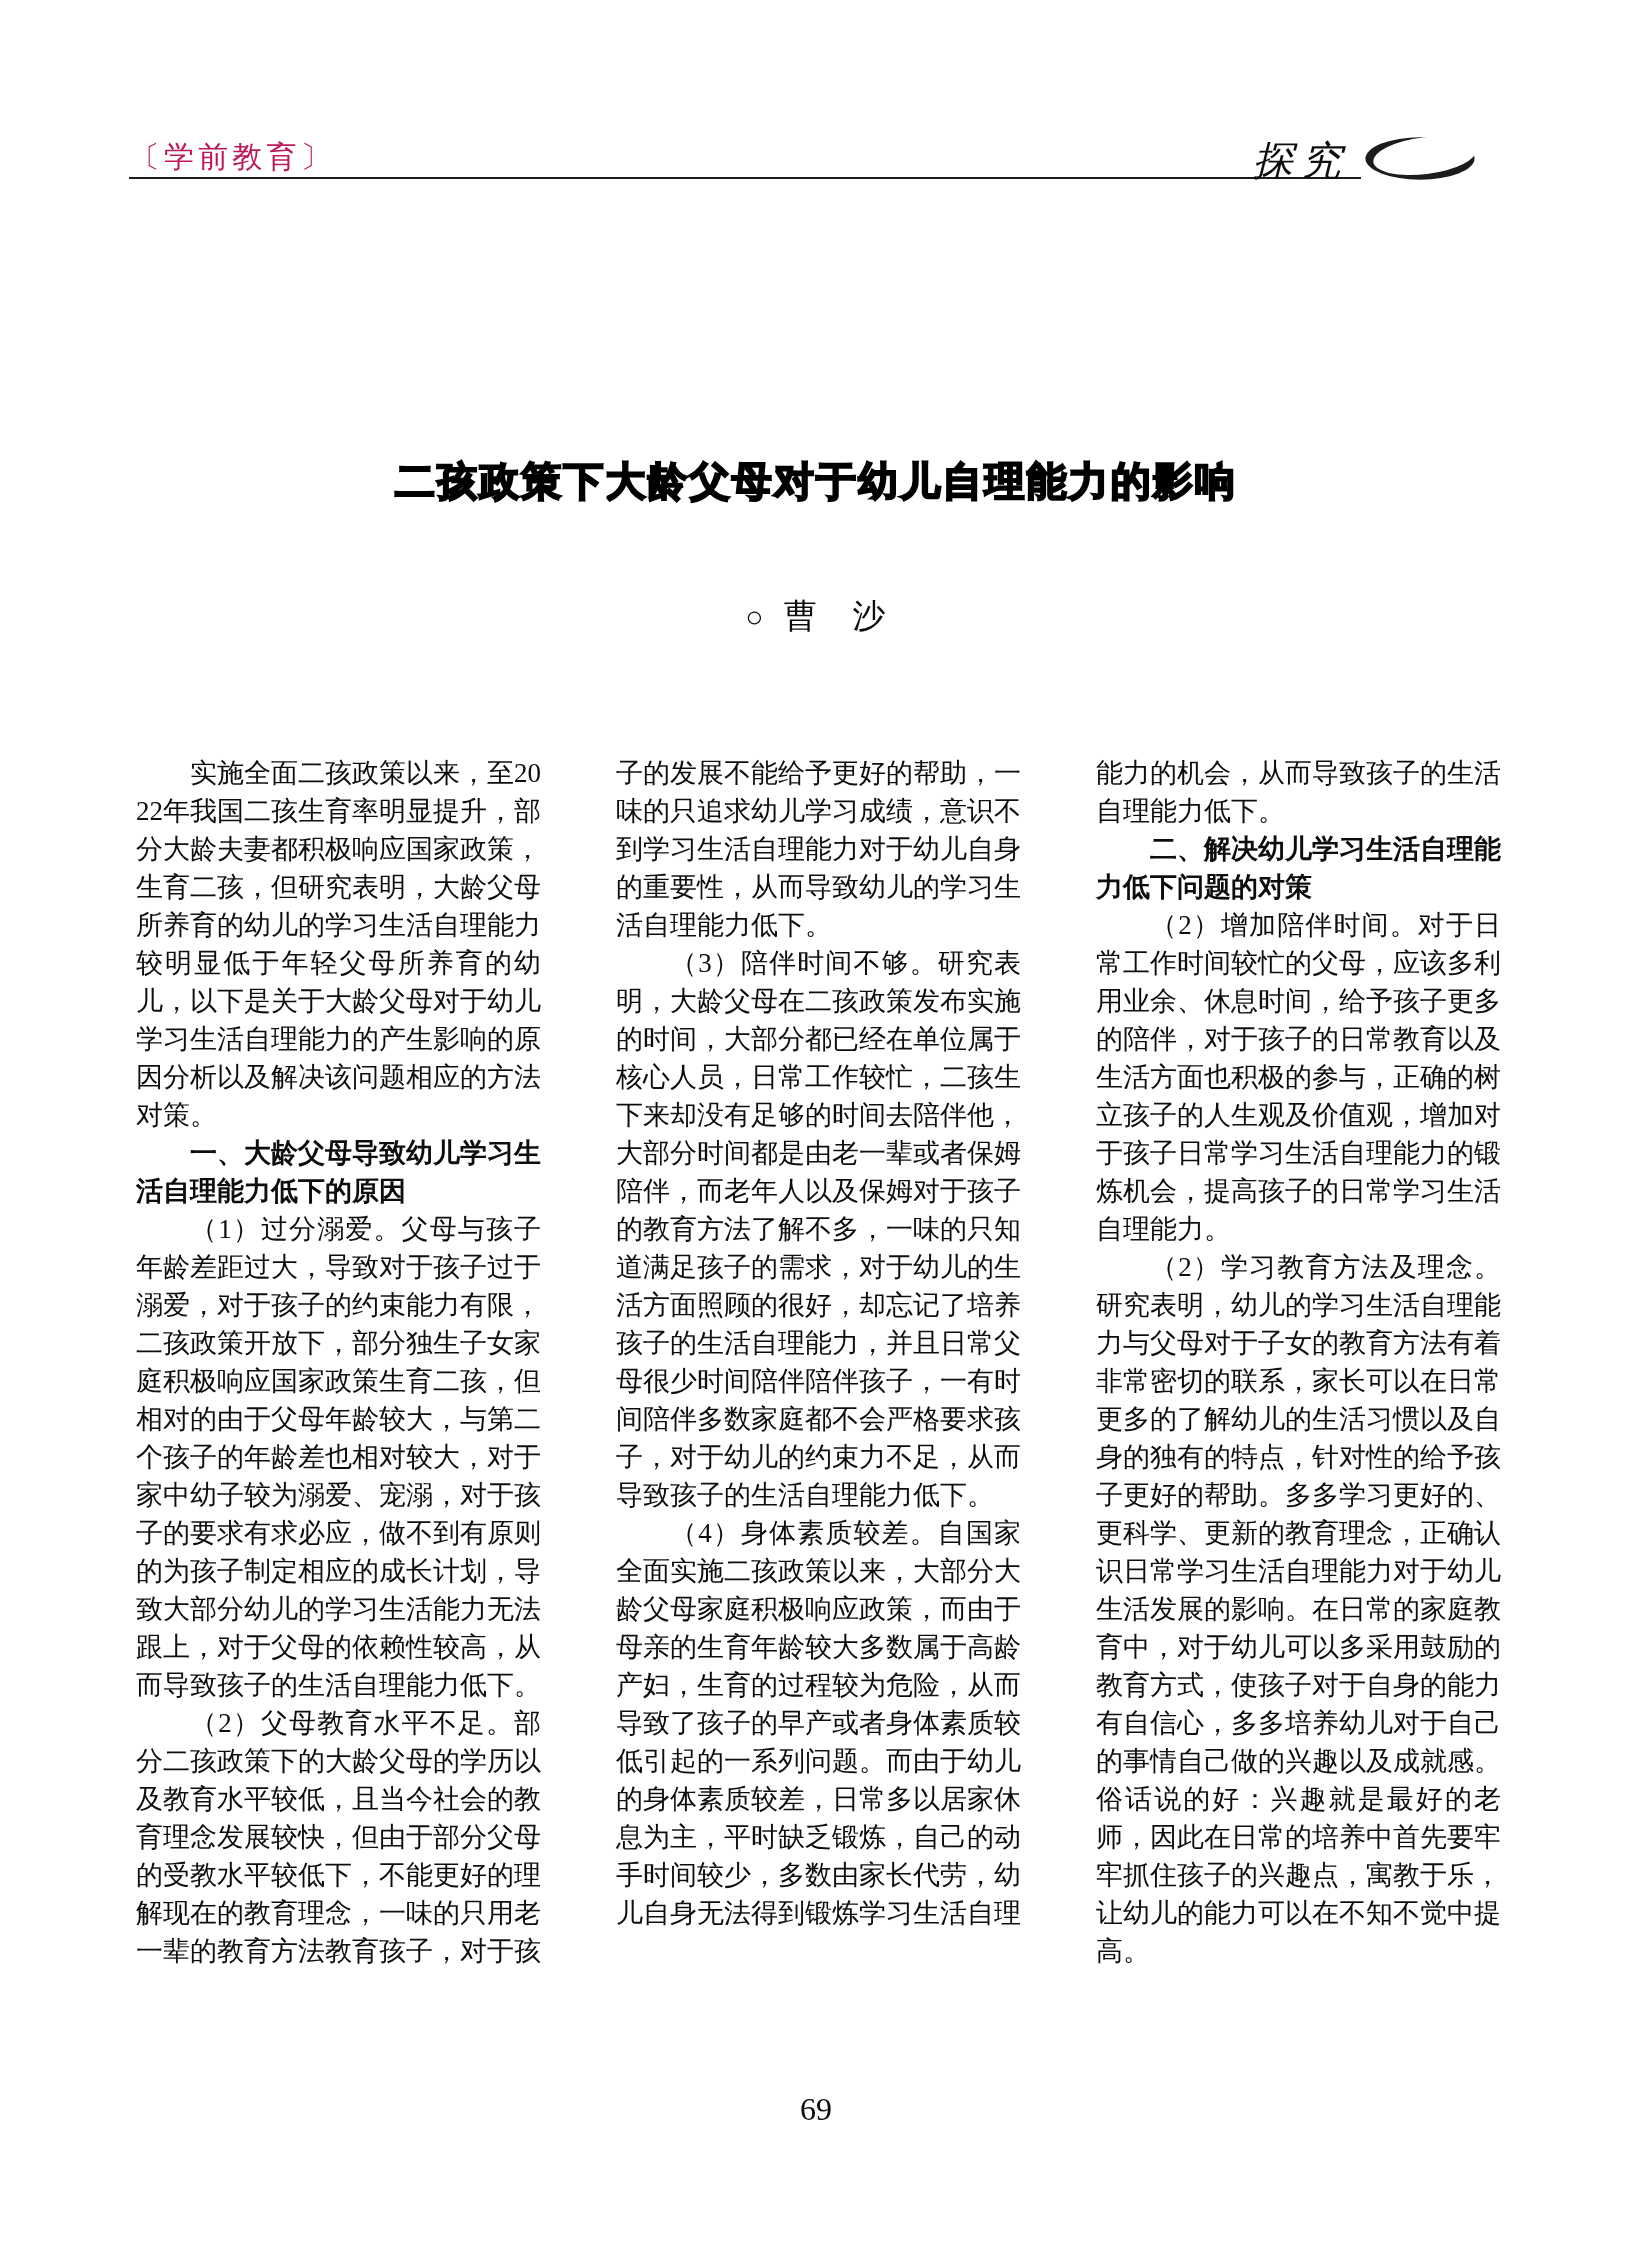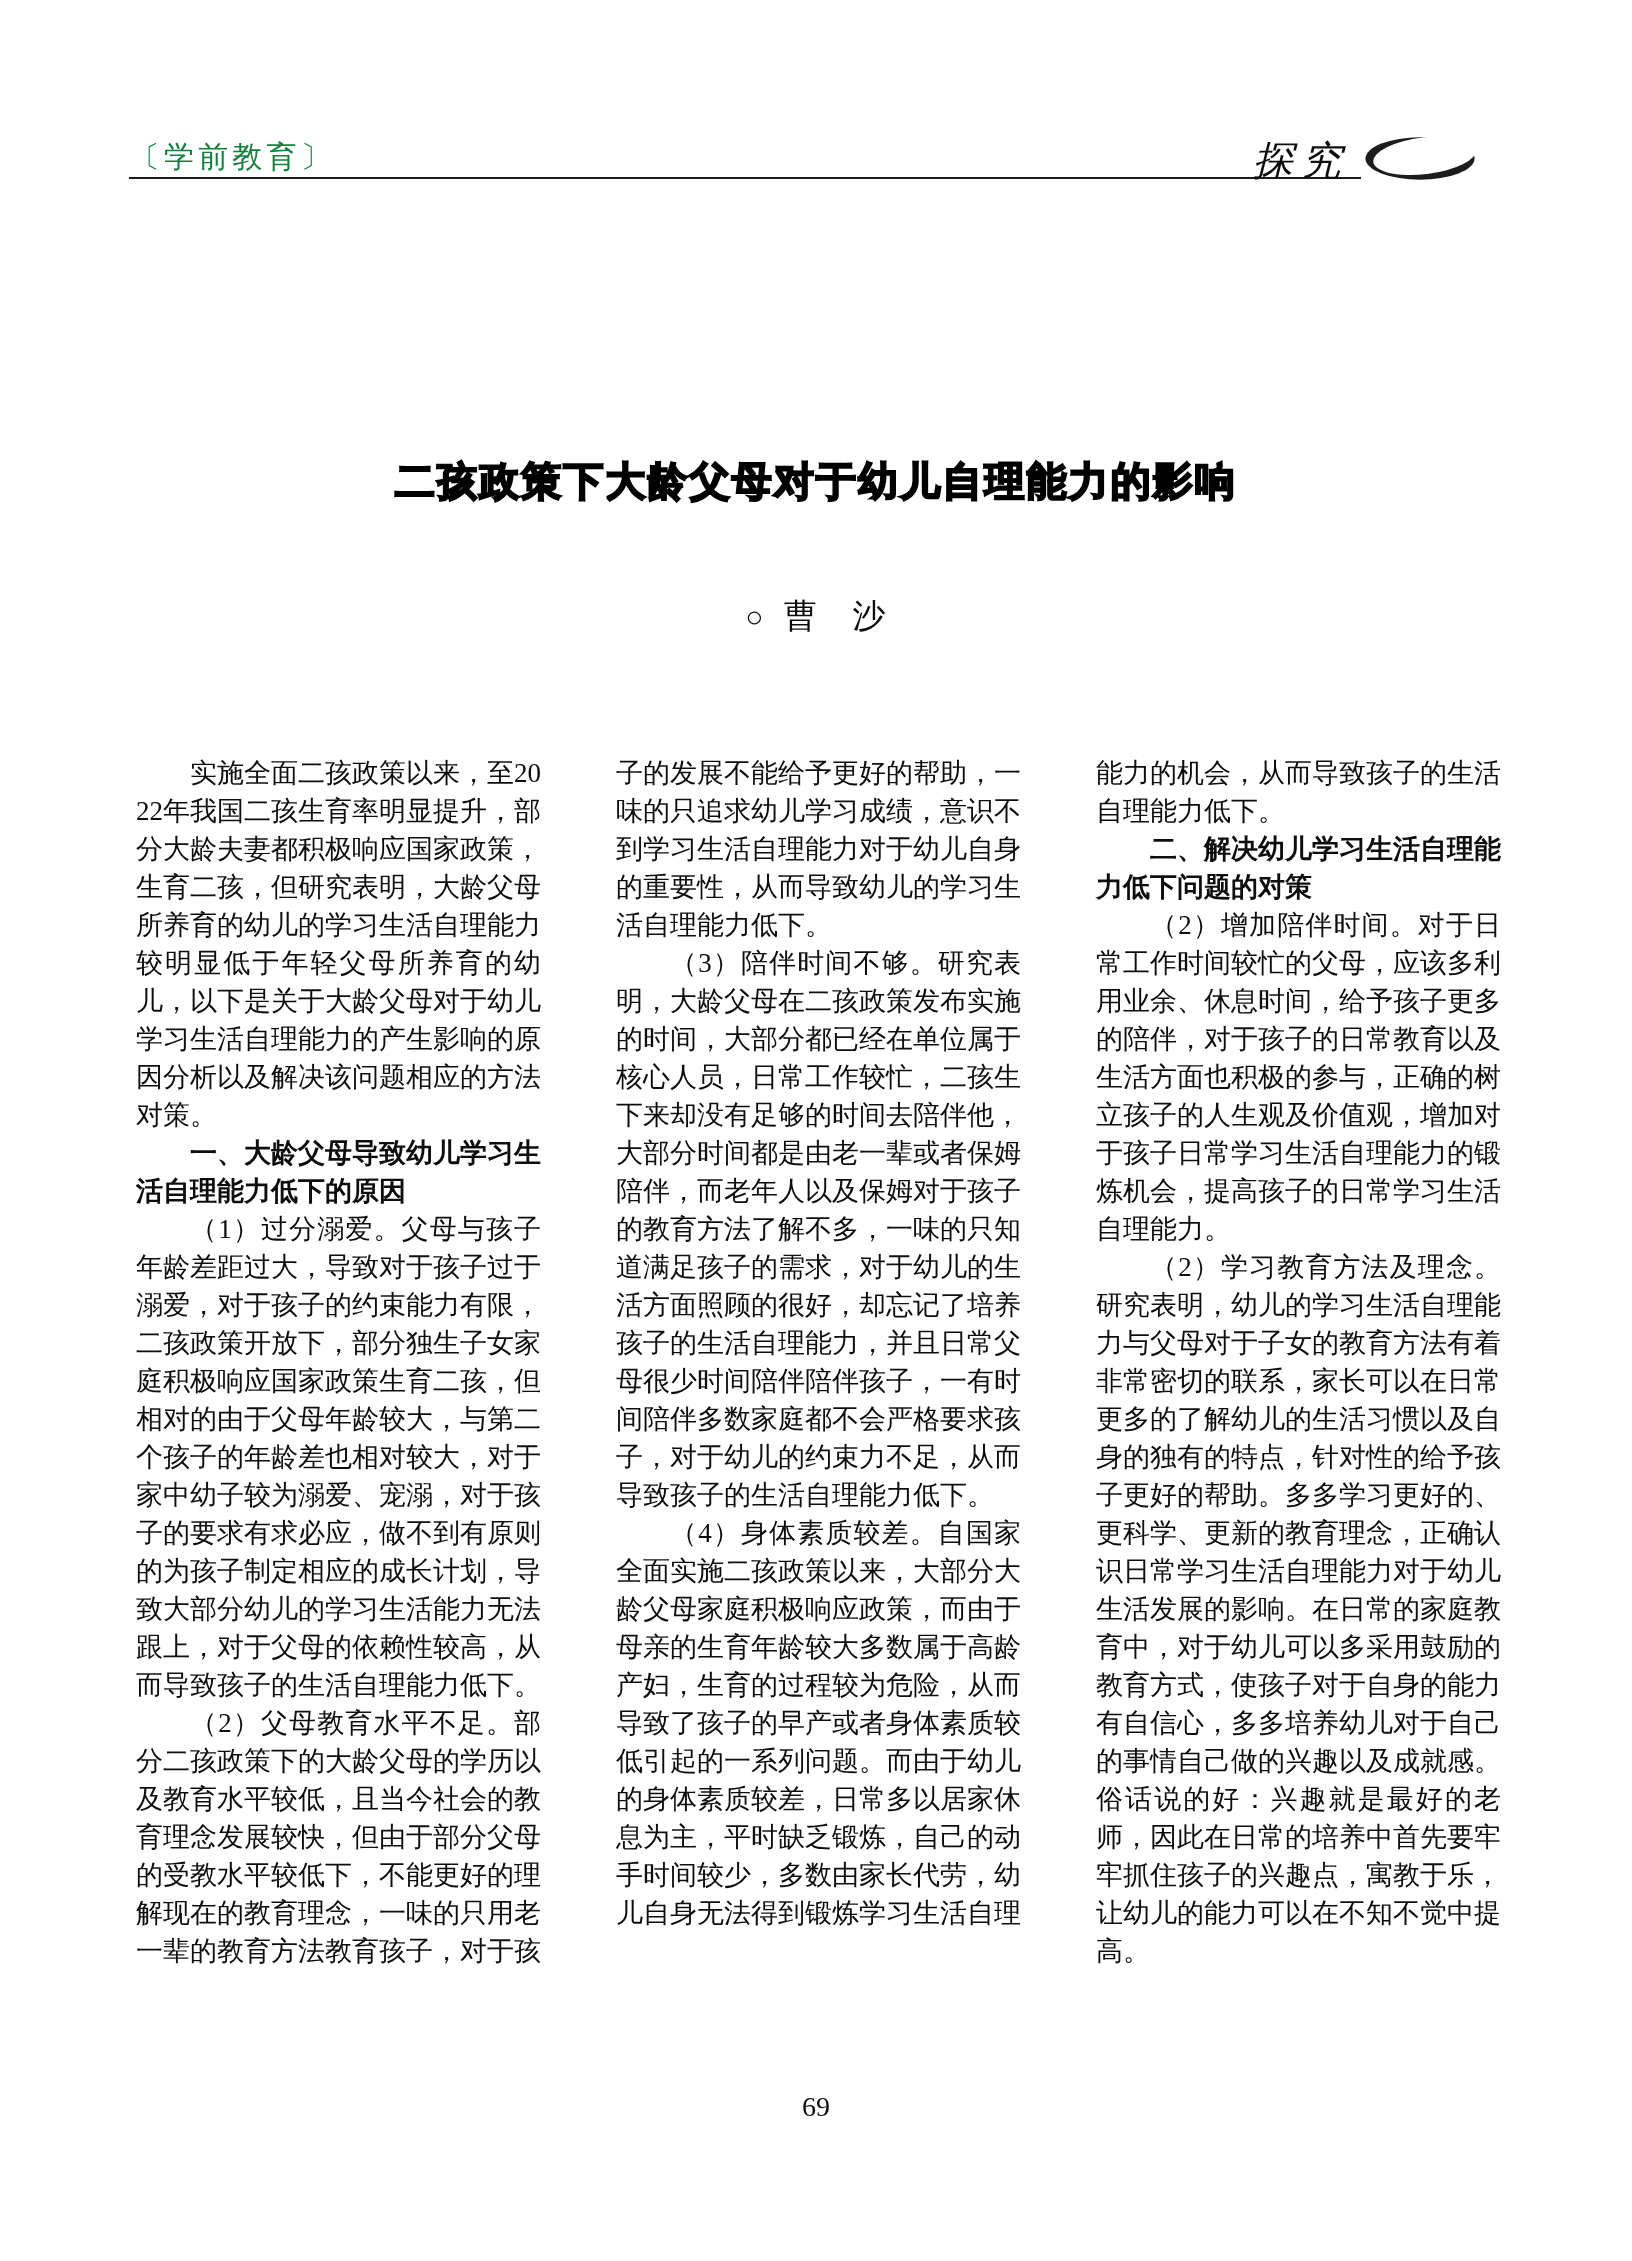--- a/index.html
+++ b/index.html
@@ -9,21 +9,21 @@
     background:#ffffff;
     overflow:hidden;
     color:#0d0d0d;
     font-family:"Liberation Serif", serif;
   }
   
   .section-label{
     position:absolute;left:130px;top:137px;
     font-family:"Liberation Sans", sans-serif;
     font-size:30px;font-weight:500;letter-spacing:4.1px;
-    color:#15803d;white-space:nowrap;
+    color:#be185d;white-space:nowrap;
   }
   .header-rule{
     position:absolute;left:129px;top:177px;
     width:1232px;height:2.1px;background:#1c1c1c;
   }
   .category-label{
     position:absolute;left:1253px;top:133px;
     font-family:"Liberation Serif", serif;
     font-size:40px;font-weight:400;font-style:italic;
     letter-spacing:8.2px;white-space:nowrap;
@@ -68,21 +68,21 @@
   .journal-line{
     position:absolute;left:0;top:4.1px;width:100%;
     text-align:center;
     font-family:"Liberation Serif", serif;
     font-style:italic;font-weight:700;
     font-size:32px;letter-spacing:3.4px;white-space:nowrap;
   }
   .page-number{
     position:absolute;left:0;top:2091px;width:100%;
     text-align:center;
-    font-size:28px;font-family:"Liberation Serif", serif;
+    font-size:32px;font-family:"Liberation Serif", serif;
   }
 </style>
 </head>
 <body>
 
 <div class="page">
 
   <div>
     <span class="section-label">〔学前教育〕</span>
     <div class="header-rule"></div>

